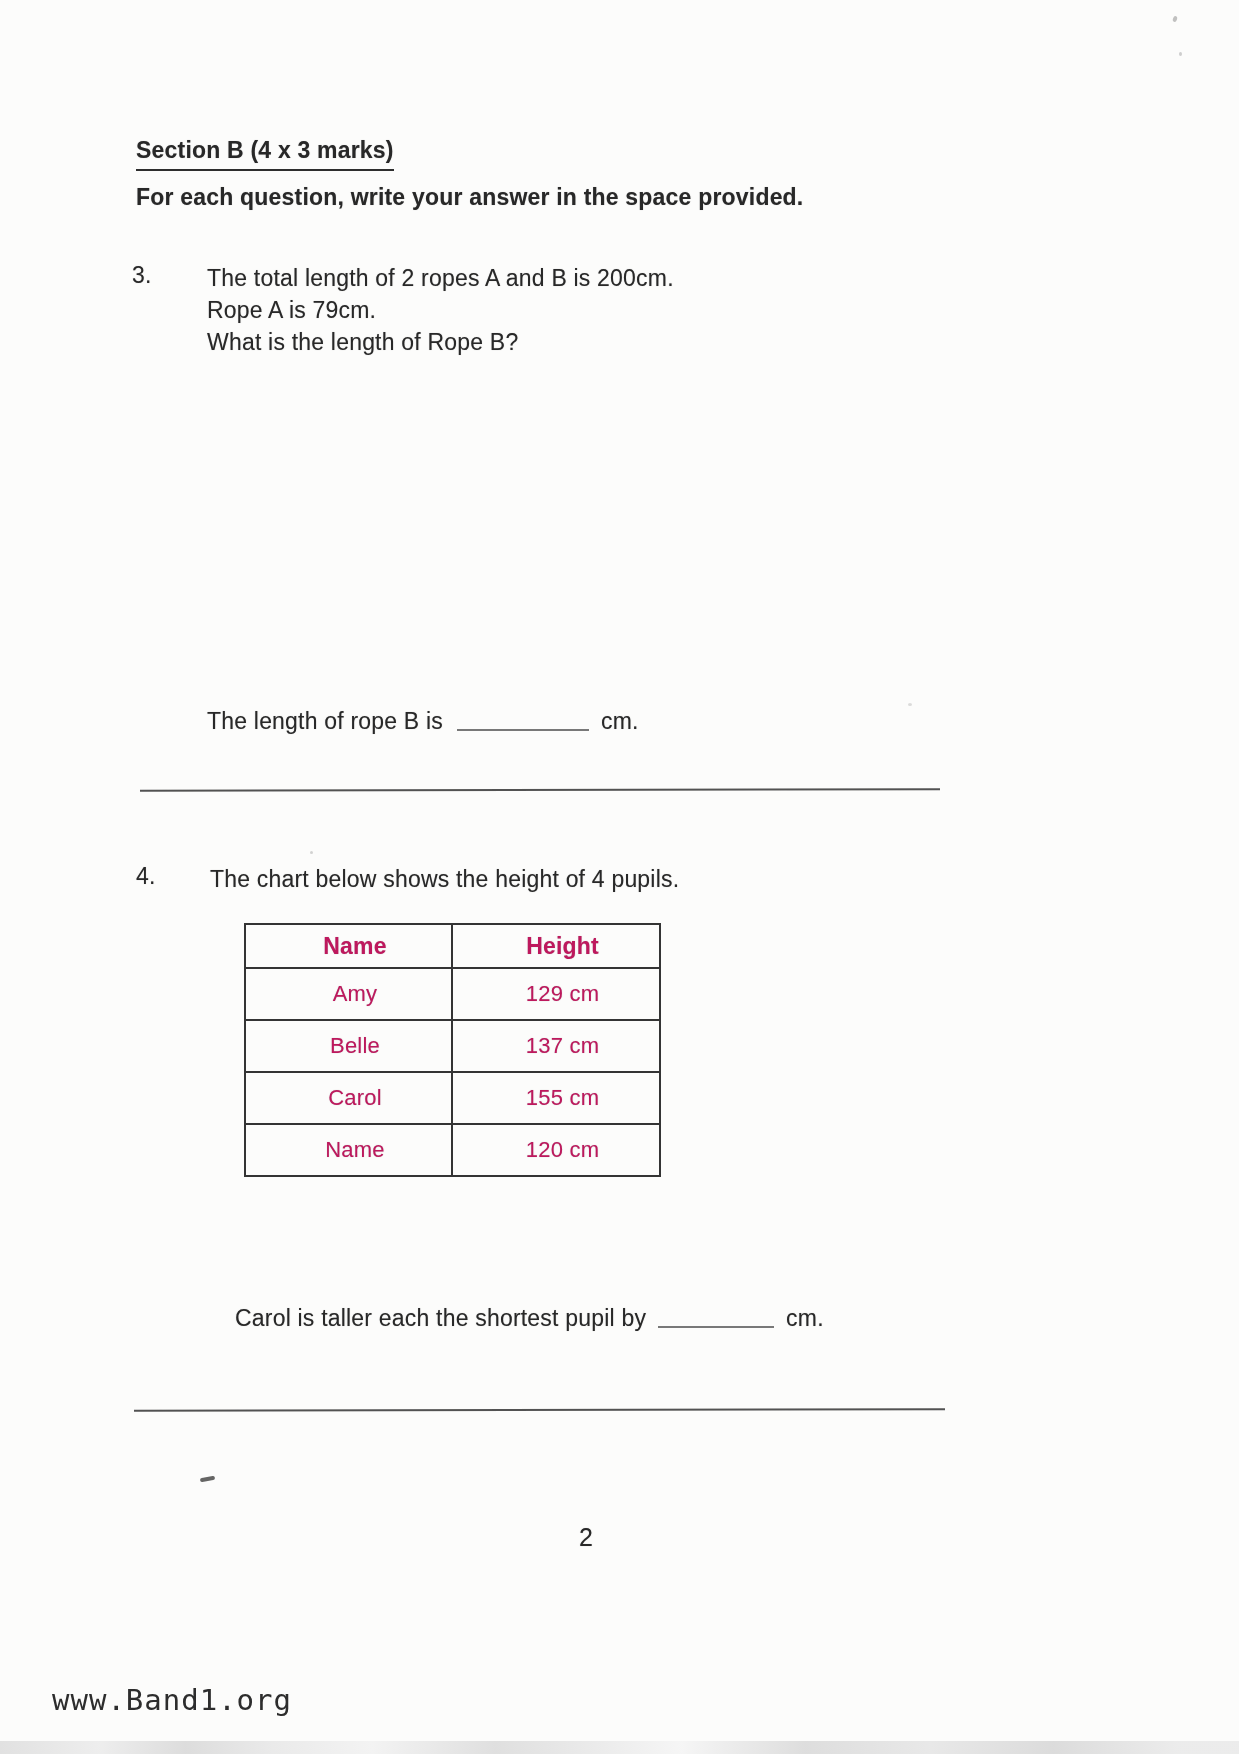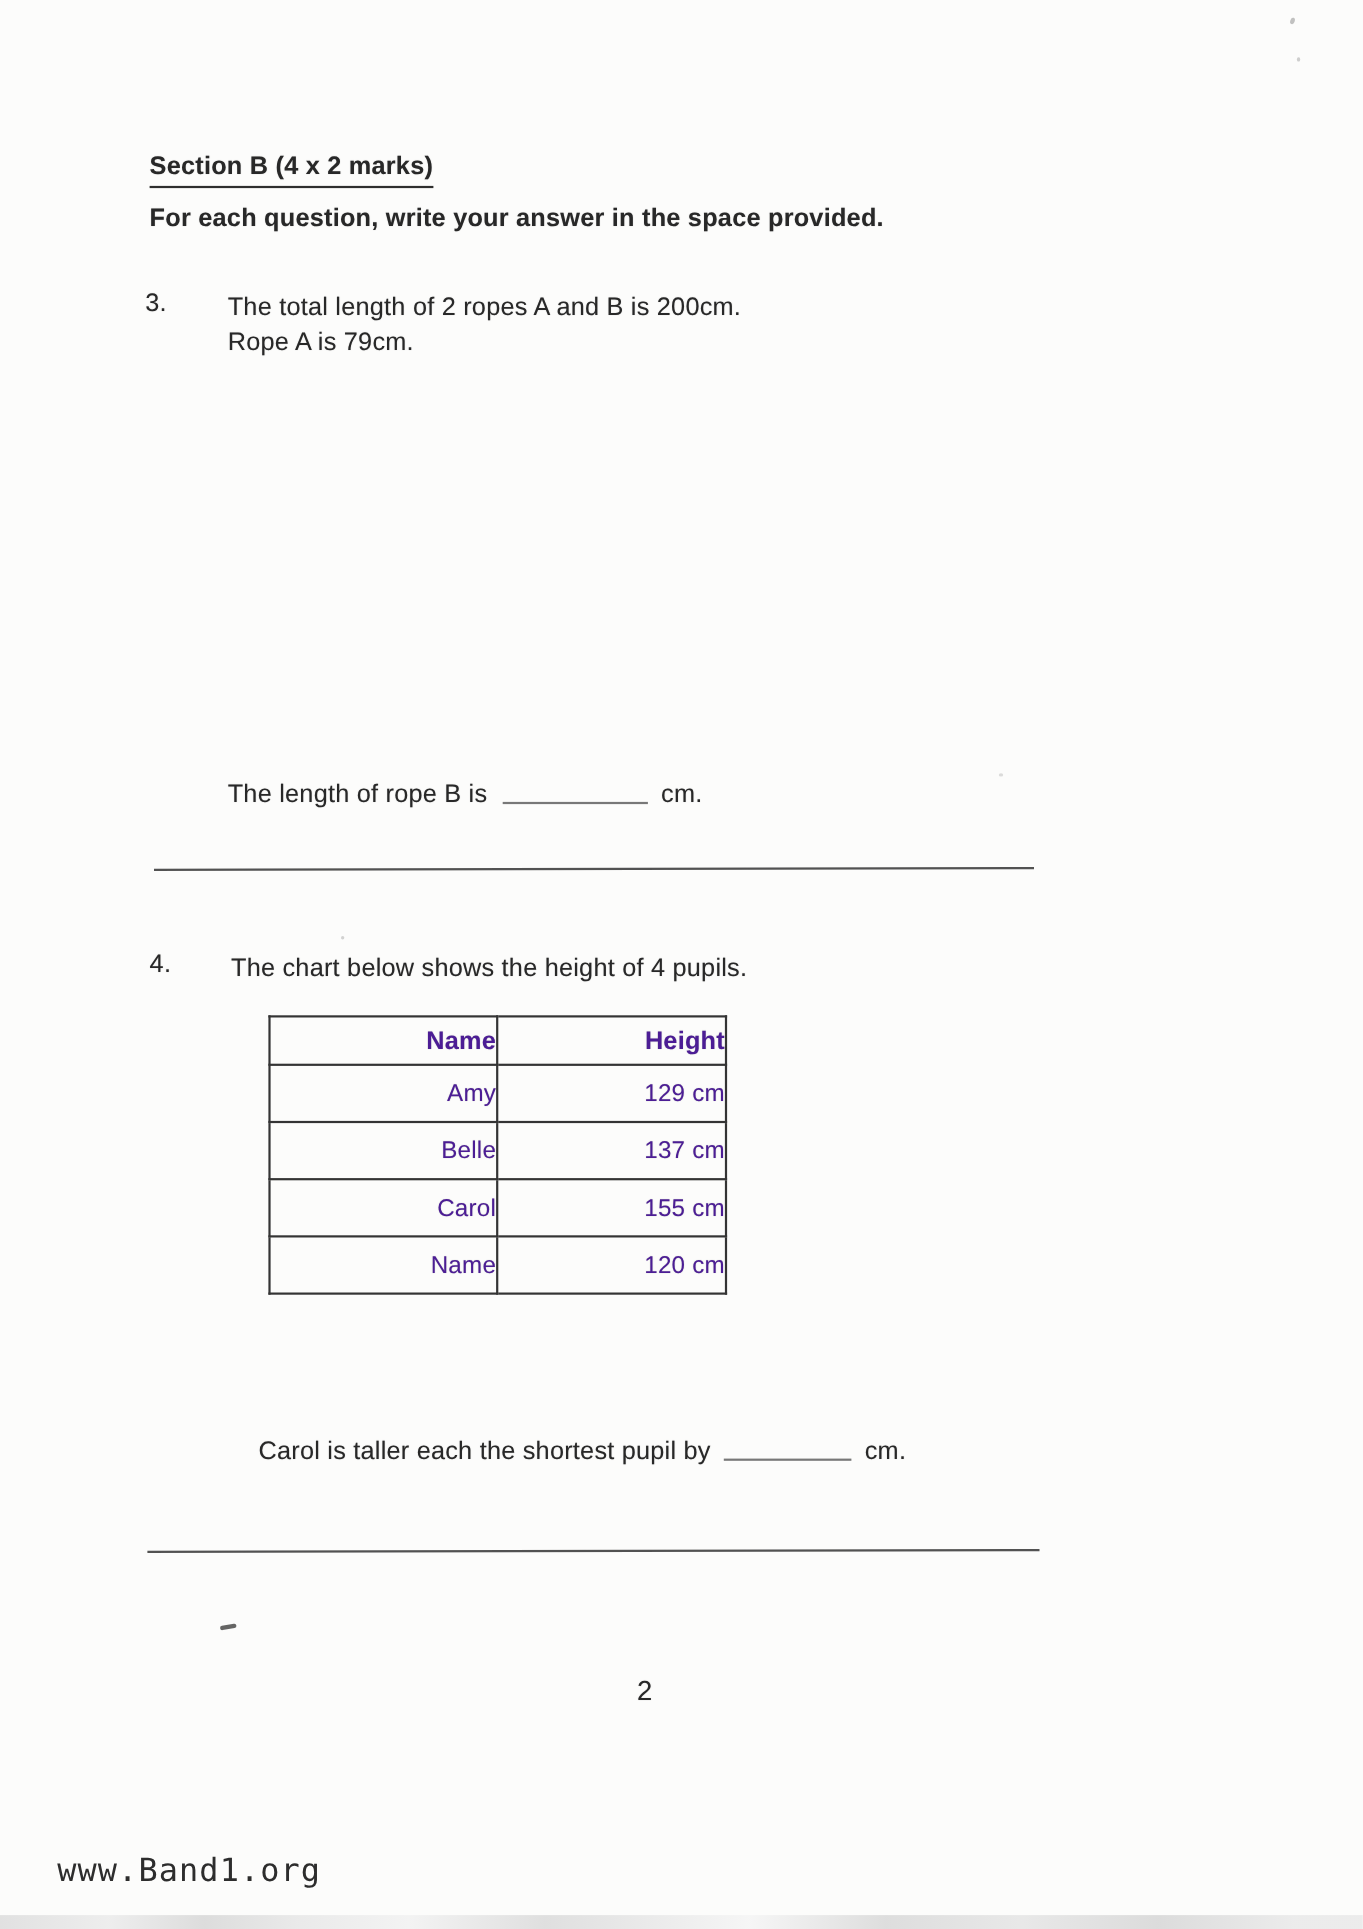--- a/index.html
+++ b/index.html
@@ -22,49 +22,50 @@
     display:inline-block;height:20px;border-bottom:2px solid #606060;
     transform:translateY(2px);opacity:.85;
   }
   .blank.b3{width:132px;margin:0 12px 0 14px;}
   .blank.b4{width:116px;margin:0 12px 0 12px;}
   .divider{height:2px;background:#3a3a3a;opacity:.88;transform:rotate(-0.12deg);}
   table.height-table{
     border-collapse:collapse;background:transparent;
   }
   table.height-table th,table.height-table td{
-    border:2px solid #343434;text-align:right;padding:0 0 0 13px;
-    color:#4c1d95;
+    border:2px solid #343434;text-align:center;padding:0 0 0 13px;
+    color:#be185d;
   }
   table.height-table th{height:42px;font-size:23px;font-weight:bold;width:192px;}
   table.height-table td{height:50px;font-size:22px;}
   .footer-url{
     font-family:"DejaVu Sans Mono",monospace;font-size:29px;color:#2d2d2d;
     letter-spacing:1px;
   }
   .bottom-band{
     left:0;top:1741px;width:1239px;height:13px;opacity:.9;
     background:linear-gradient(90deg,#dedede 0%,#ececec 8%,#d9d9d9 15%,#e8e8e8 22%,#f2f2f2 30%,#dcdcdc 40%,#e9e9e9 48%,#f5f5f5 55%,#dadada 65%,#e6e6e6 75%,#d8d8d8 85%,#eaeaea 95%);
   }
   .speck{border-radius:50%;}
 </style>
 </head>
 <body>
 
 <div id="canvas">
 
   <div class="abs txt bold fs23" style="left:136px;top:134px;">
-    <span class="heading-underline">Section B (4 x 2 marks)</span>
+    <span class="heading-underline">Section B (4 x 3 marks)</span>
   </div>
   <div class="abs txt bold fs23" style="left:136px;top:181px;">For each question, write your answer in the space provided.</div>
 
   <div class="abs txt q-num" style="left:132px;top:262px;">3.</div>
   <div class="abs" style="left:207px;top:262px;">
     <div class="txt fs23">The total length of 2 ropes A and B is 200cm.</div>
     <div class="txt fs23">Rope A is 79cm.</div>
+    <div class="txt fs23">What is the length of Rope B?</div>
   </div>
 
   <div class="abs txt answer-line" style="left:207px;top:707px;">
     <span>The length of rope B is</span><span class="blank b3"></span><span>cm.</span>
   </div>
 
   <div class="abs divider" style="left:140px;top:789px;width:800px;"></div>
 
   <div class="abs txt q-num" style="left:136px;top:863px;">4.</div>
   <div class="abs txt fs23" style="left:210px;top:863px;">The chart below shows the height of 4 pupils.</div>

